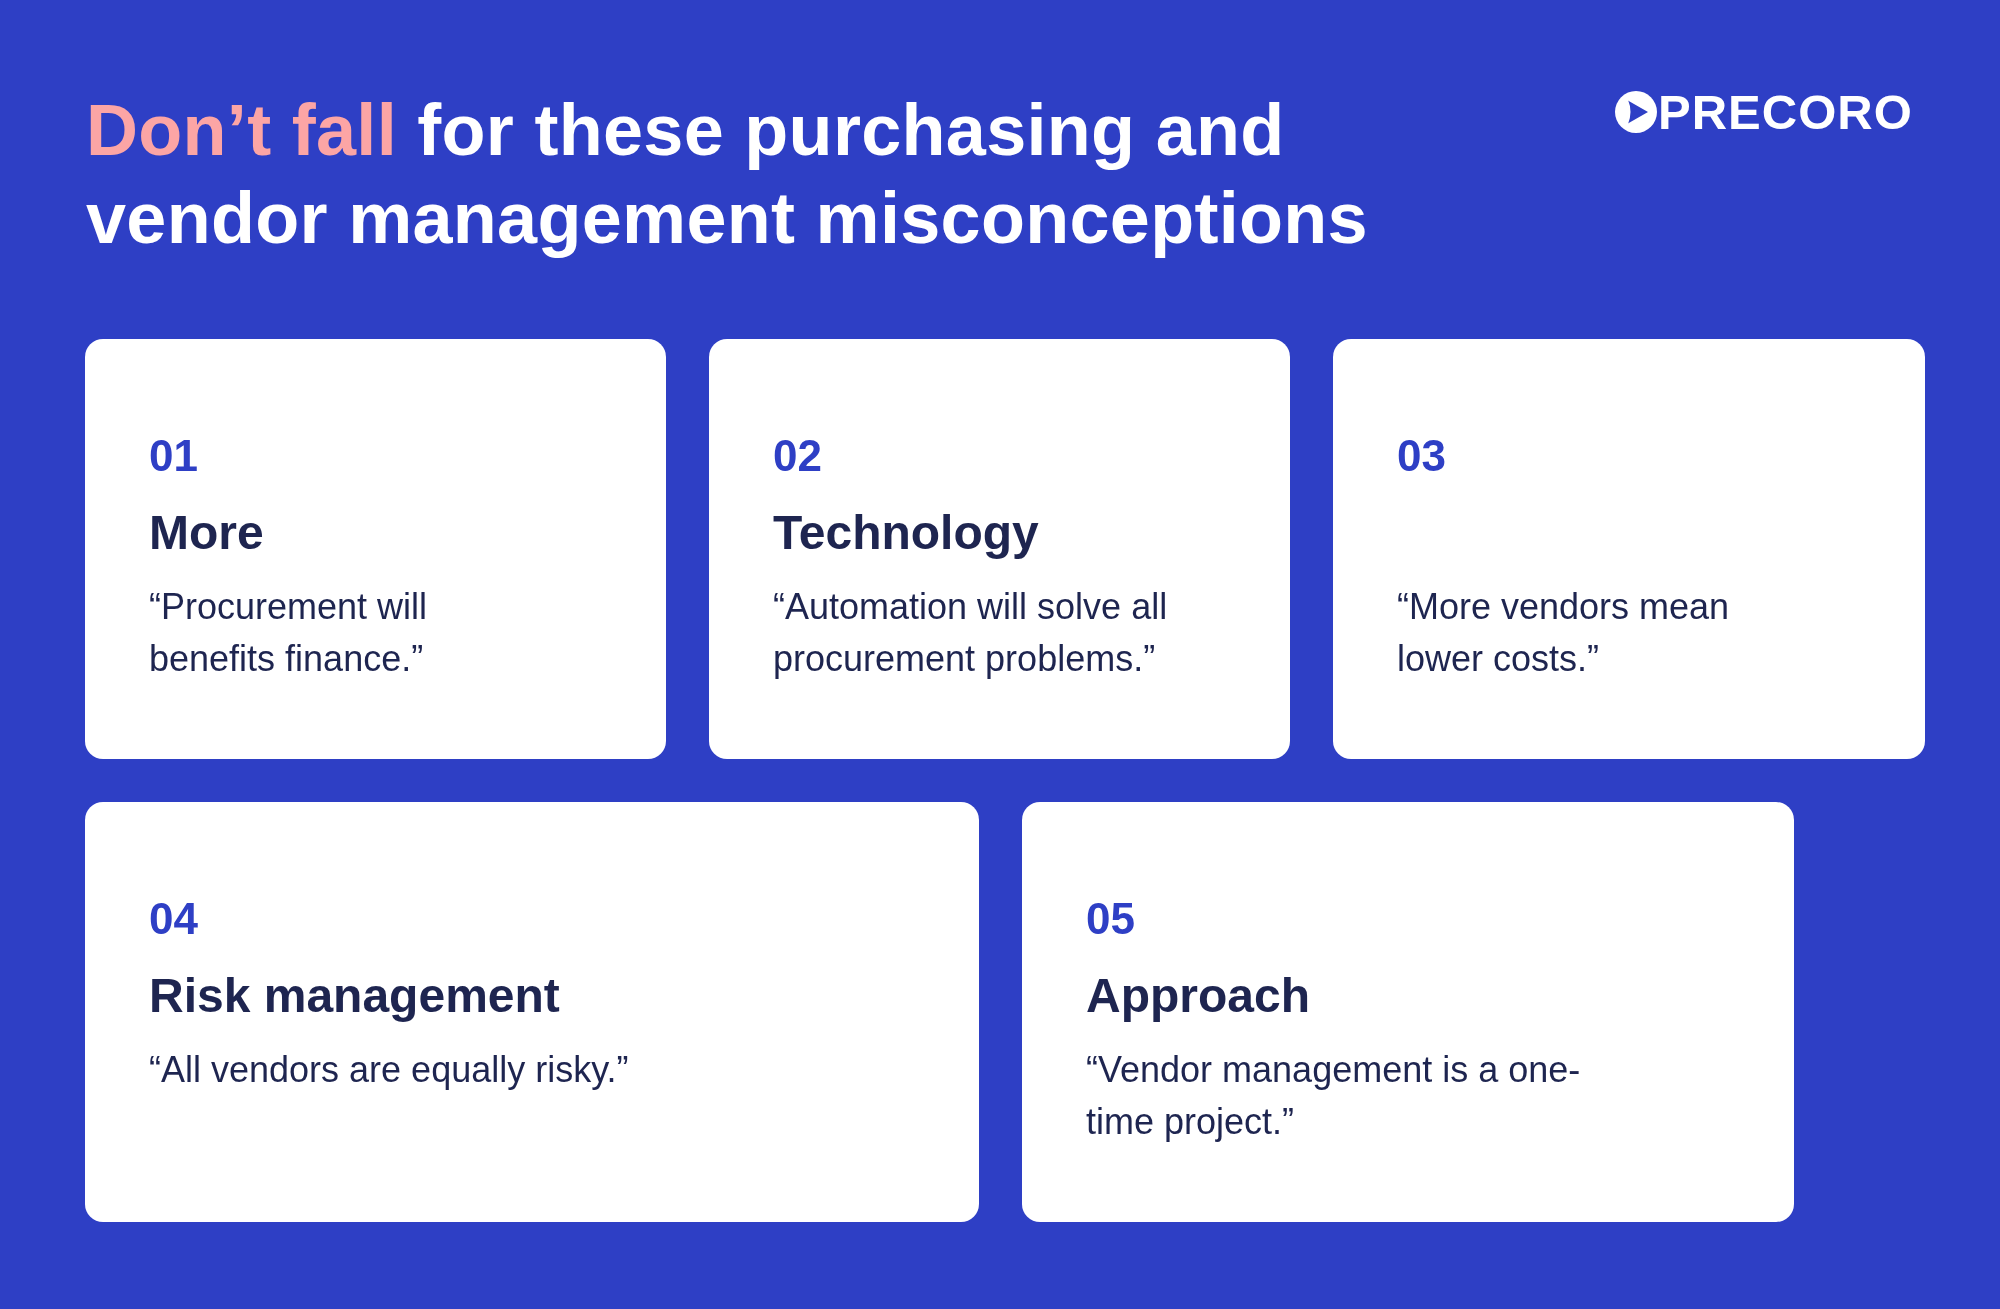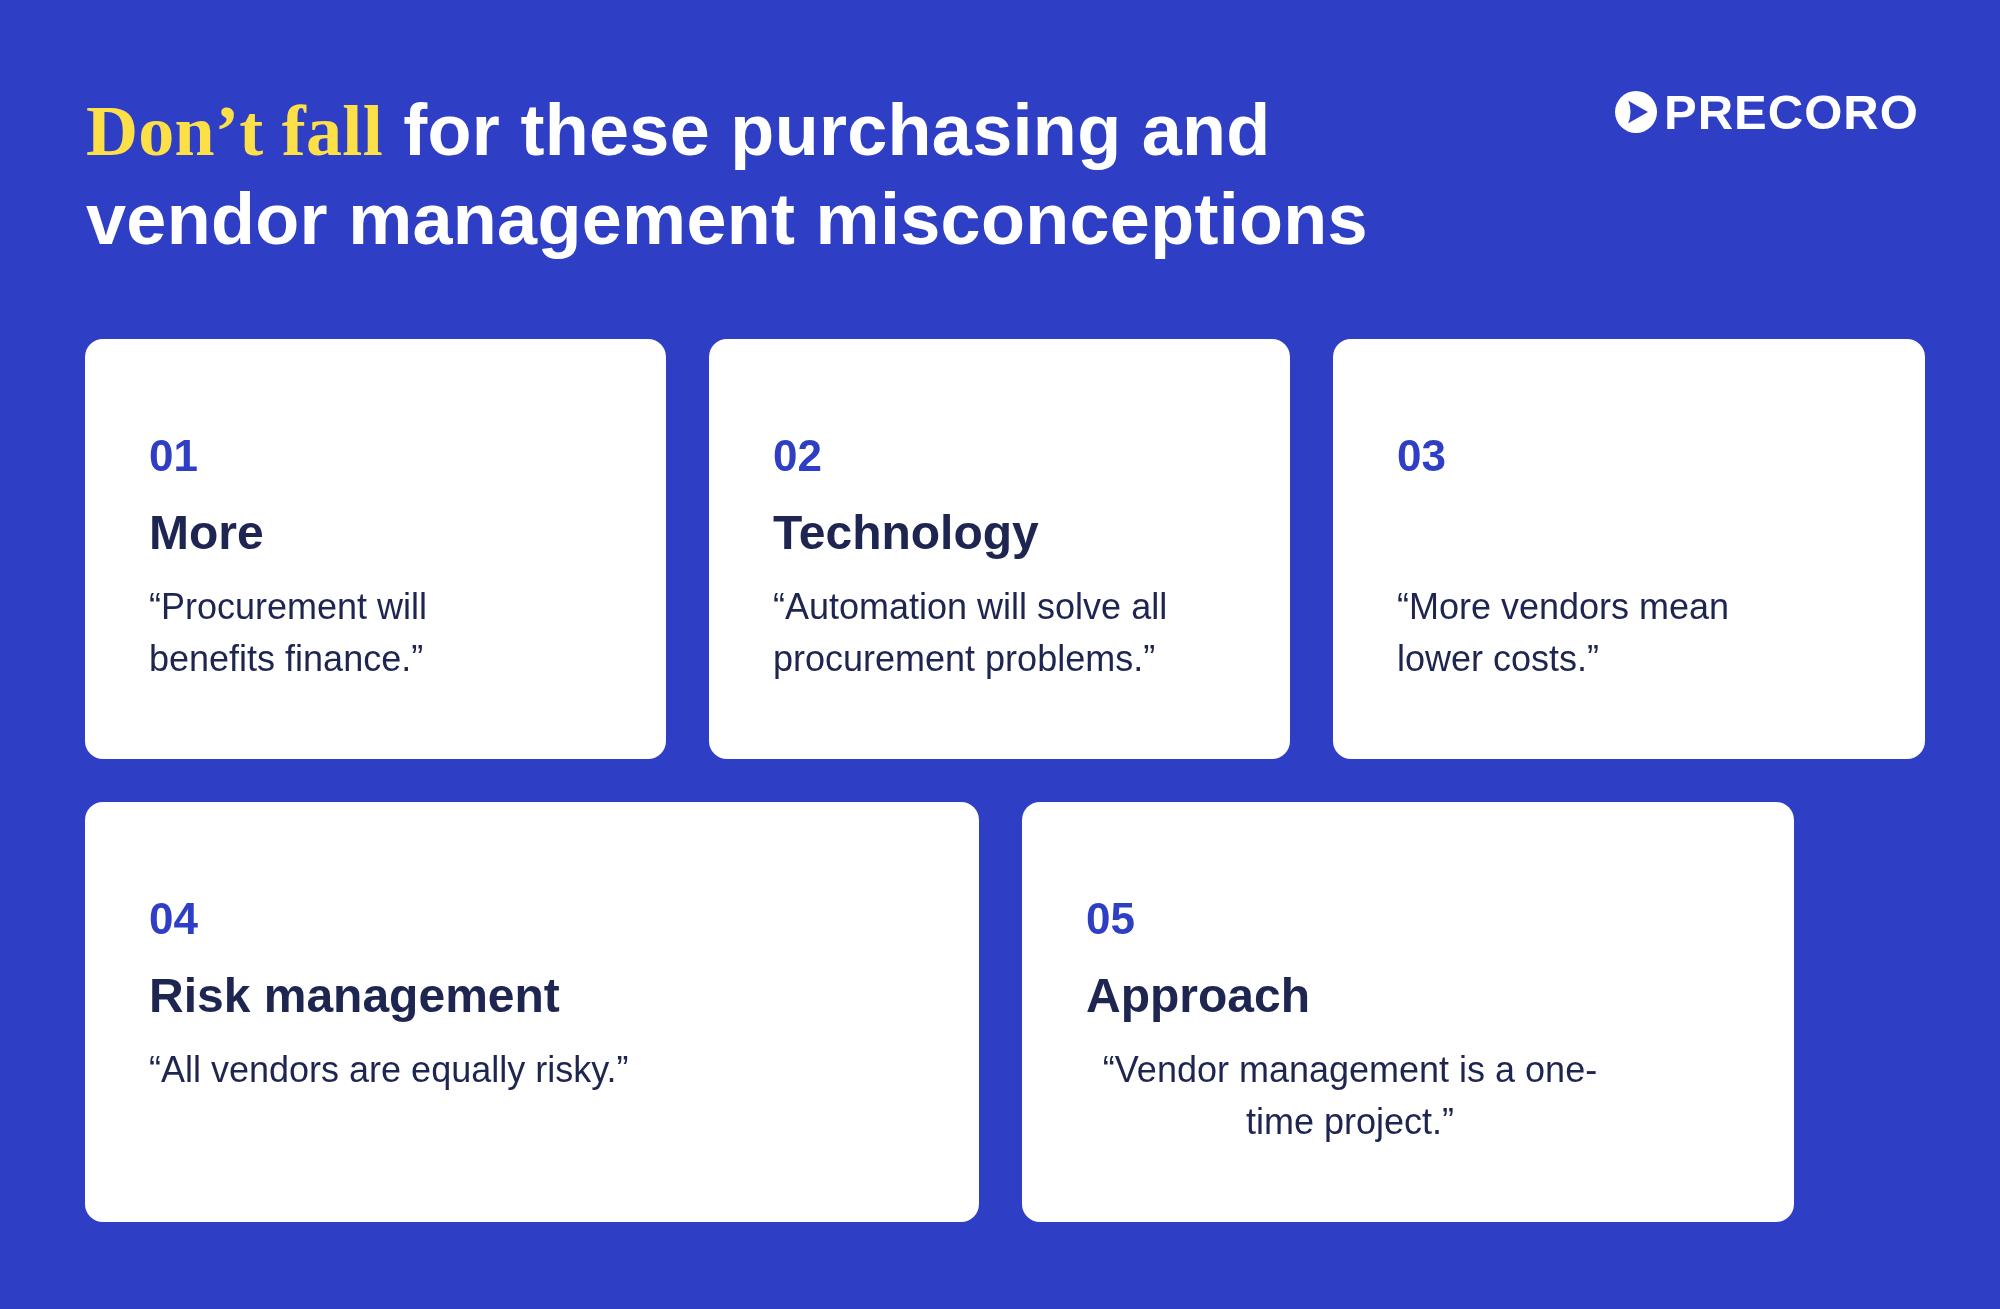--- a/index.html
+++ b/index.html
@@ -7,24 +7,24 @@
     width:2000px; height:1309px; overflow:hidden;
     background:#2e3fc5;
     font-family:"Liberation Sans", "DejaVu Sans", sans-serif;
     position:relative;
   }
   .title {
     position:absolute; left:86px; top:86px; margin:0;
     font-size:72px; line-height:88px; font-weight:700;
     color:#ffffff; letter-spacing:0.3px;
   }
-  .title .accent { color:#fde047;font-family:Liberation Serif, serif; }
+  .title .accent { color:#fca5a5; }
   .logo {
     position:absolute; left:1614px; top:90px; height:44px;
-    display:flex; align-items:center; gap:6px;
+    display:flex; align-items:center; 
   }
   .logo svg { width:44px; height:44px; display:block; }
   .logo .word {
     color:#ffffff; font-size:49px; font-weight:700; letter-spacing:1px; line-height:44px;
   }
   .card {
     position:absolute; background:#ffffff; border-radius:18px;
     box-sizing:border-box; padding-left:64px;
   }
   .card .num {
@@ -36,21 +36,21 @@
     color:#1e2550; font-size:48px; font-weight:700; line-height:56px;
   }
   .card .quote {
     position:absolute; left:64px; top:242px; right:40px;
     color:#1e2550; font-size:36px; font-weight:400; line-height:52px;
   }
   #card-1 { left:85px;   top:339px; width:581px; height:420px; }
   #card-2 { left:709px;  top:339px; width:581px; height:420px; }
   #card-3 { left:1333px; top:339px; width:592px; height:420px; }
   #card-4 { left:85px;   top:802px; width:894px; height:420px; }
-  #card-5 { left:1022px; top:802px; width:772px; height:420px;text-align:center; }
+  #card-5 { left:1022px; top:802px; width:772px; height:420px; }
   #card-1 .quote { right:150px; }
   #card-2 .quote { right:60px; }
   #card-3 .quote { right:130px; }
   #card-5 .quote { right:180px; }
 </style>
 </head>
 <body>
 
 <h1 class="title">
   <span class="accent">Don’t fall</span><span> for these purchasing and</span><br>

